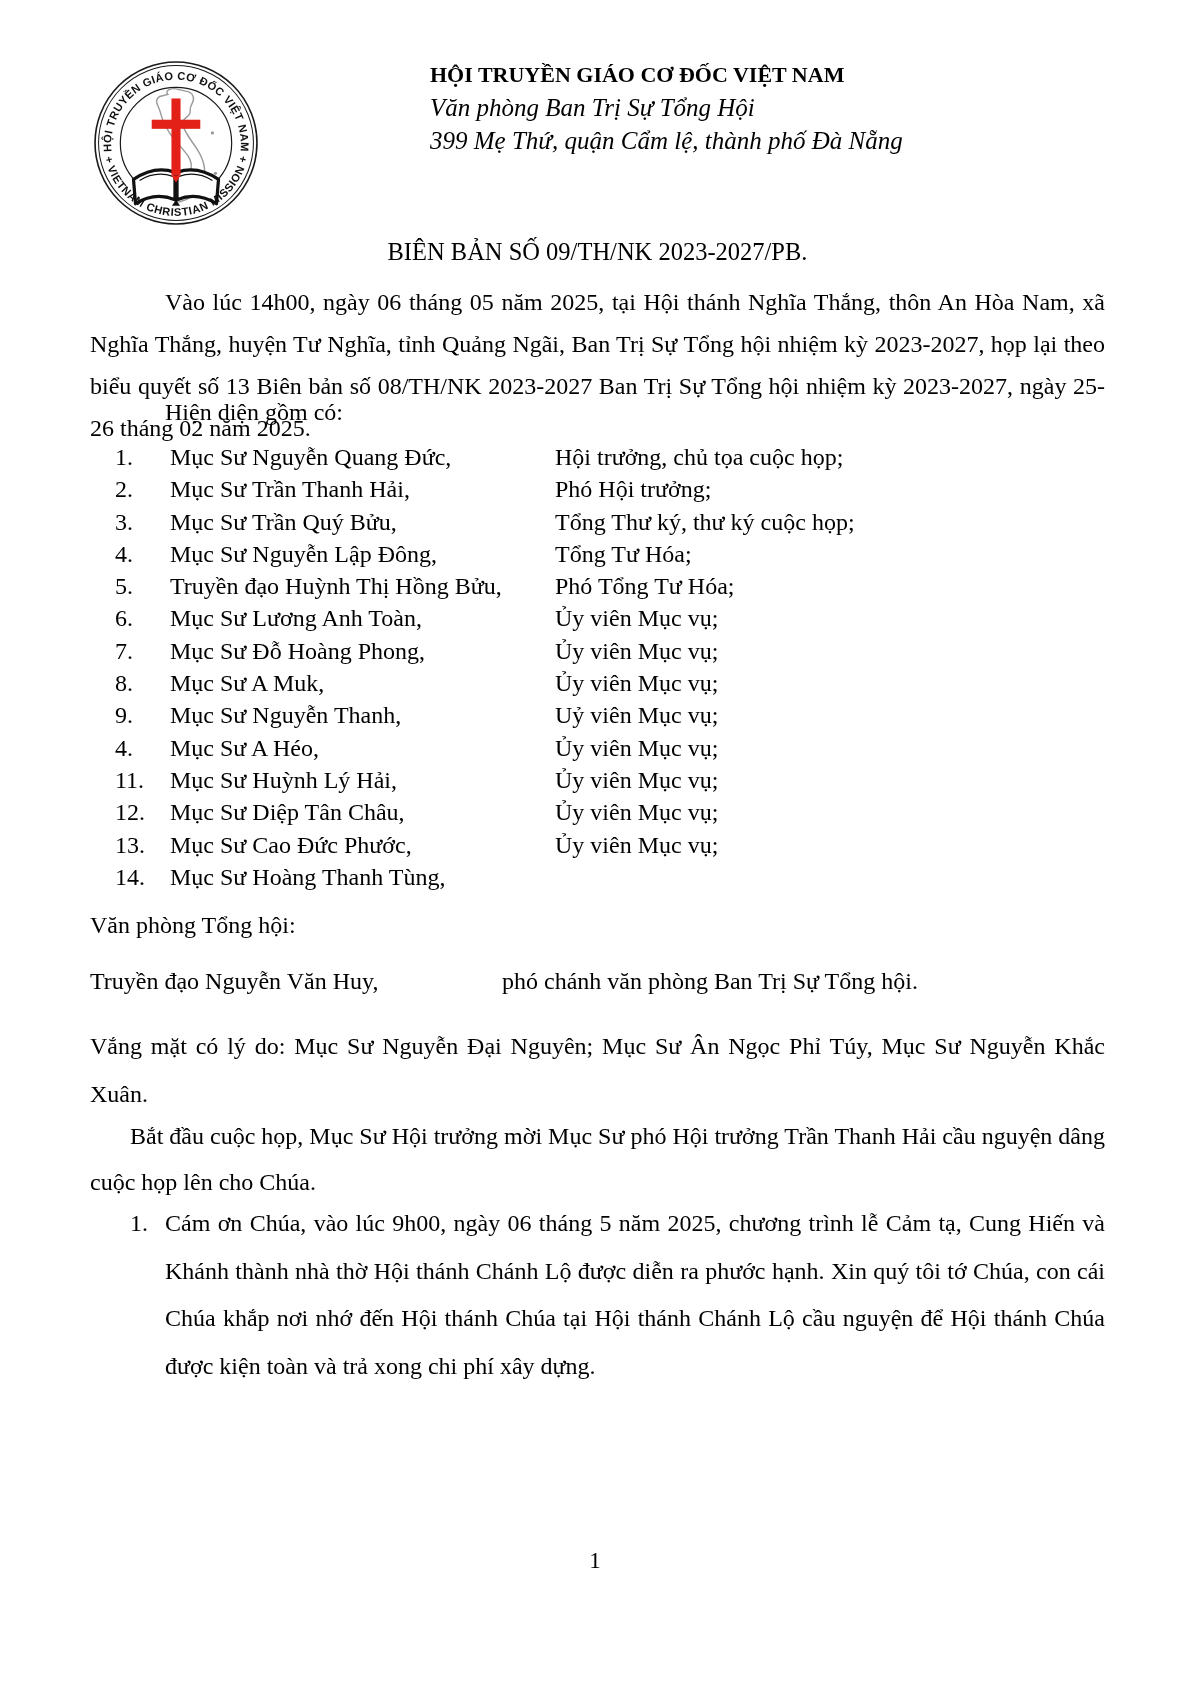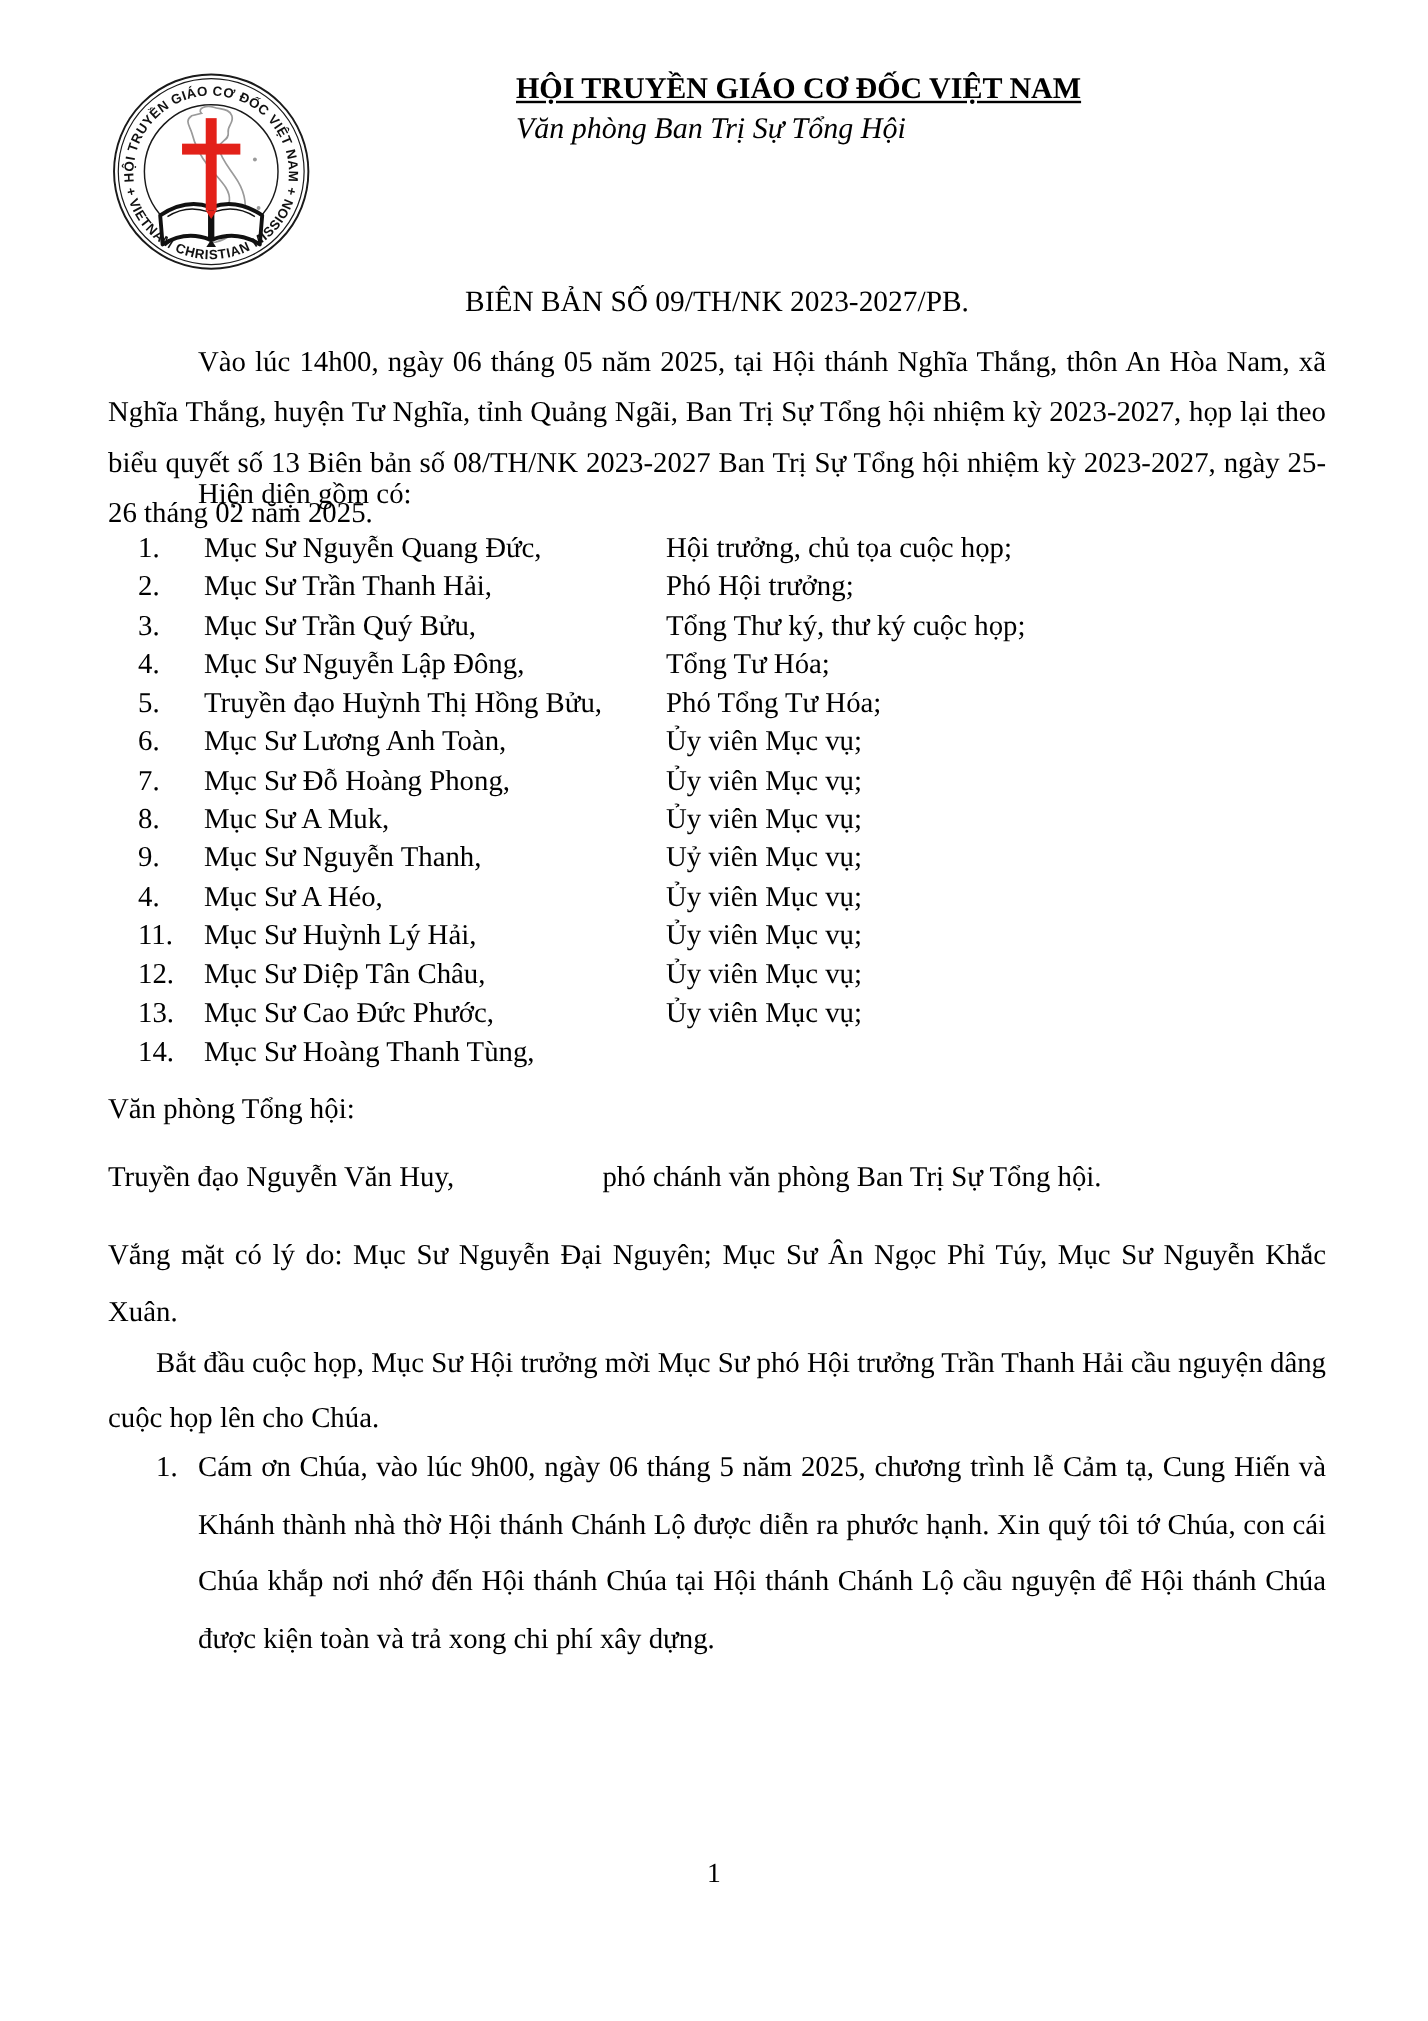--- a/index.html
+++ b/index.html
@@ -6,21 +6,21 @@
   .page{
     position:relative;
     width:1190px;height:1684px;
     background:#ffffff;color:#000;
     font-family:"Liberation Serif","DejaVu Serif",serif;
     overflow:hidden;
   }
   
   .seal{position:absolute;left:93px;top:60px;width:166px;height:168px;}
   .org-block{position:absolute;left:430px;top:58px;line-height:33px;}
-  .org-name{font-size:25px;font-weight:bold;text-decoration:underline;}
+  .org-name{font-size:22px;font-weight:bold;}
   .org-office,.org-address{font-size:25px;font-weight:normal;font-style:italic;}
   
   .doc-title{
     position:absolute;left:90px;top:238px;width:1015px;
     text-align:center;font-size:24.5px;font-weight:normal;
   }
   
   .para{position:absolute;left:90px;width:1015px;font-size:24px;margin:0;}
   .p-open{top:281px;line-height:42px;text-align:justify;text-indent:75px;font-family:Liberation Serif, serif;}
   .attendance-heading{top:399px;text-indent:75px;}
@@ -88,20 +88,21 @@
       </text>
       <text font-family="Liberation Sans, sans-serif" font-size="11" font-weight="bold" fill="#111111" letter-spacing="0.6">
         <textPath href="#arcBottom" startOffset="50%" text-anchor="middle">VIETNAM CHRISTIAN MISSION</textPath>
       </text>
     </svg>
   </div>
 
   <div class="org-block">
     <div class="org-name">HỘI TRUYỀN GIÁO CƠ ĐỐC VIỆT NAM</div>
     <div class="org-office">Văn phòng Ban Trị Sự Tổng Hội</div>
+    <div class="org-address">399 Mẹ Thứ, quận Cẩm lệ, thành phố Đà Nẵng</div>
   </div>
 
   <div class="doc-title">BIÊN BẢN SỐ 09/TH/NK 2023-2027/PB.</div>
 
   <p class="para p-open">Vào lúc 14h00, ngày 06 tháng 05 năm 2025, tại Hội thánh Nghĩa Thắng, thôn An Hòa Nam, xã Nghĩa Thắng, huyện Tư Nghĩa, tỉnh Quảng Ngãi, Ban Trị Sự Tổng hội nhiệm kỳ 2023-2027, họp lại theo biểu quyết số 13 Biên bản số 08/TH/NK 2023-2027 Ban Trị Sự Tổng hội nhiệm kỳ 2023-2027, ngày 25-26 tháng 02 năm 2025.</p>
 
   <p class="para attendance-heading">Hiện diện gồm có:</p>
 
   <ol class="attendees">
     <li>

